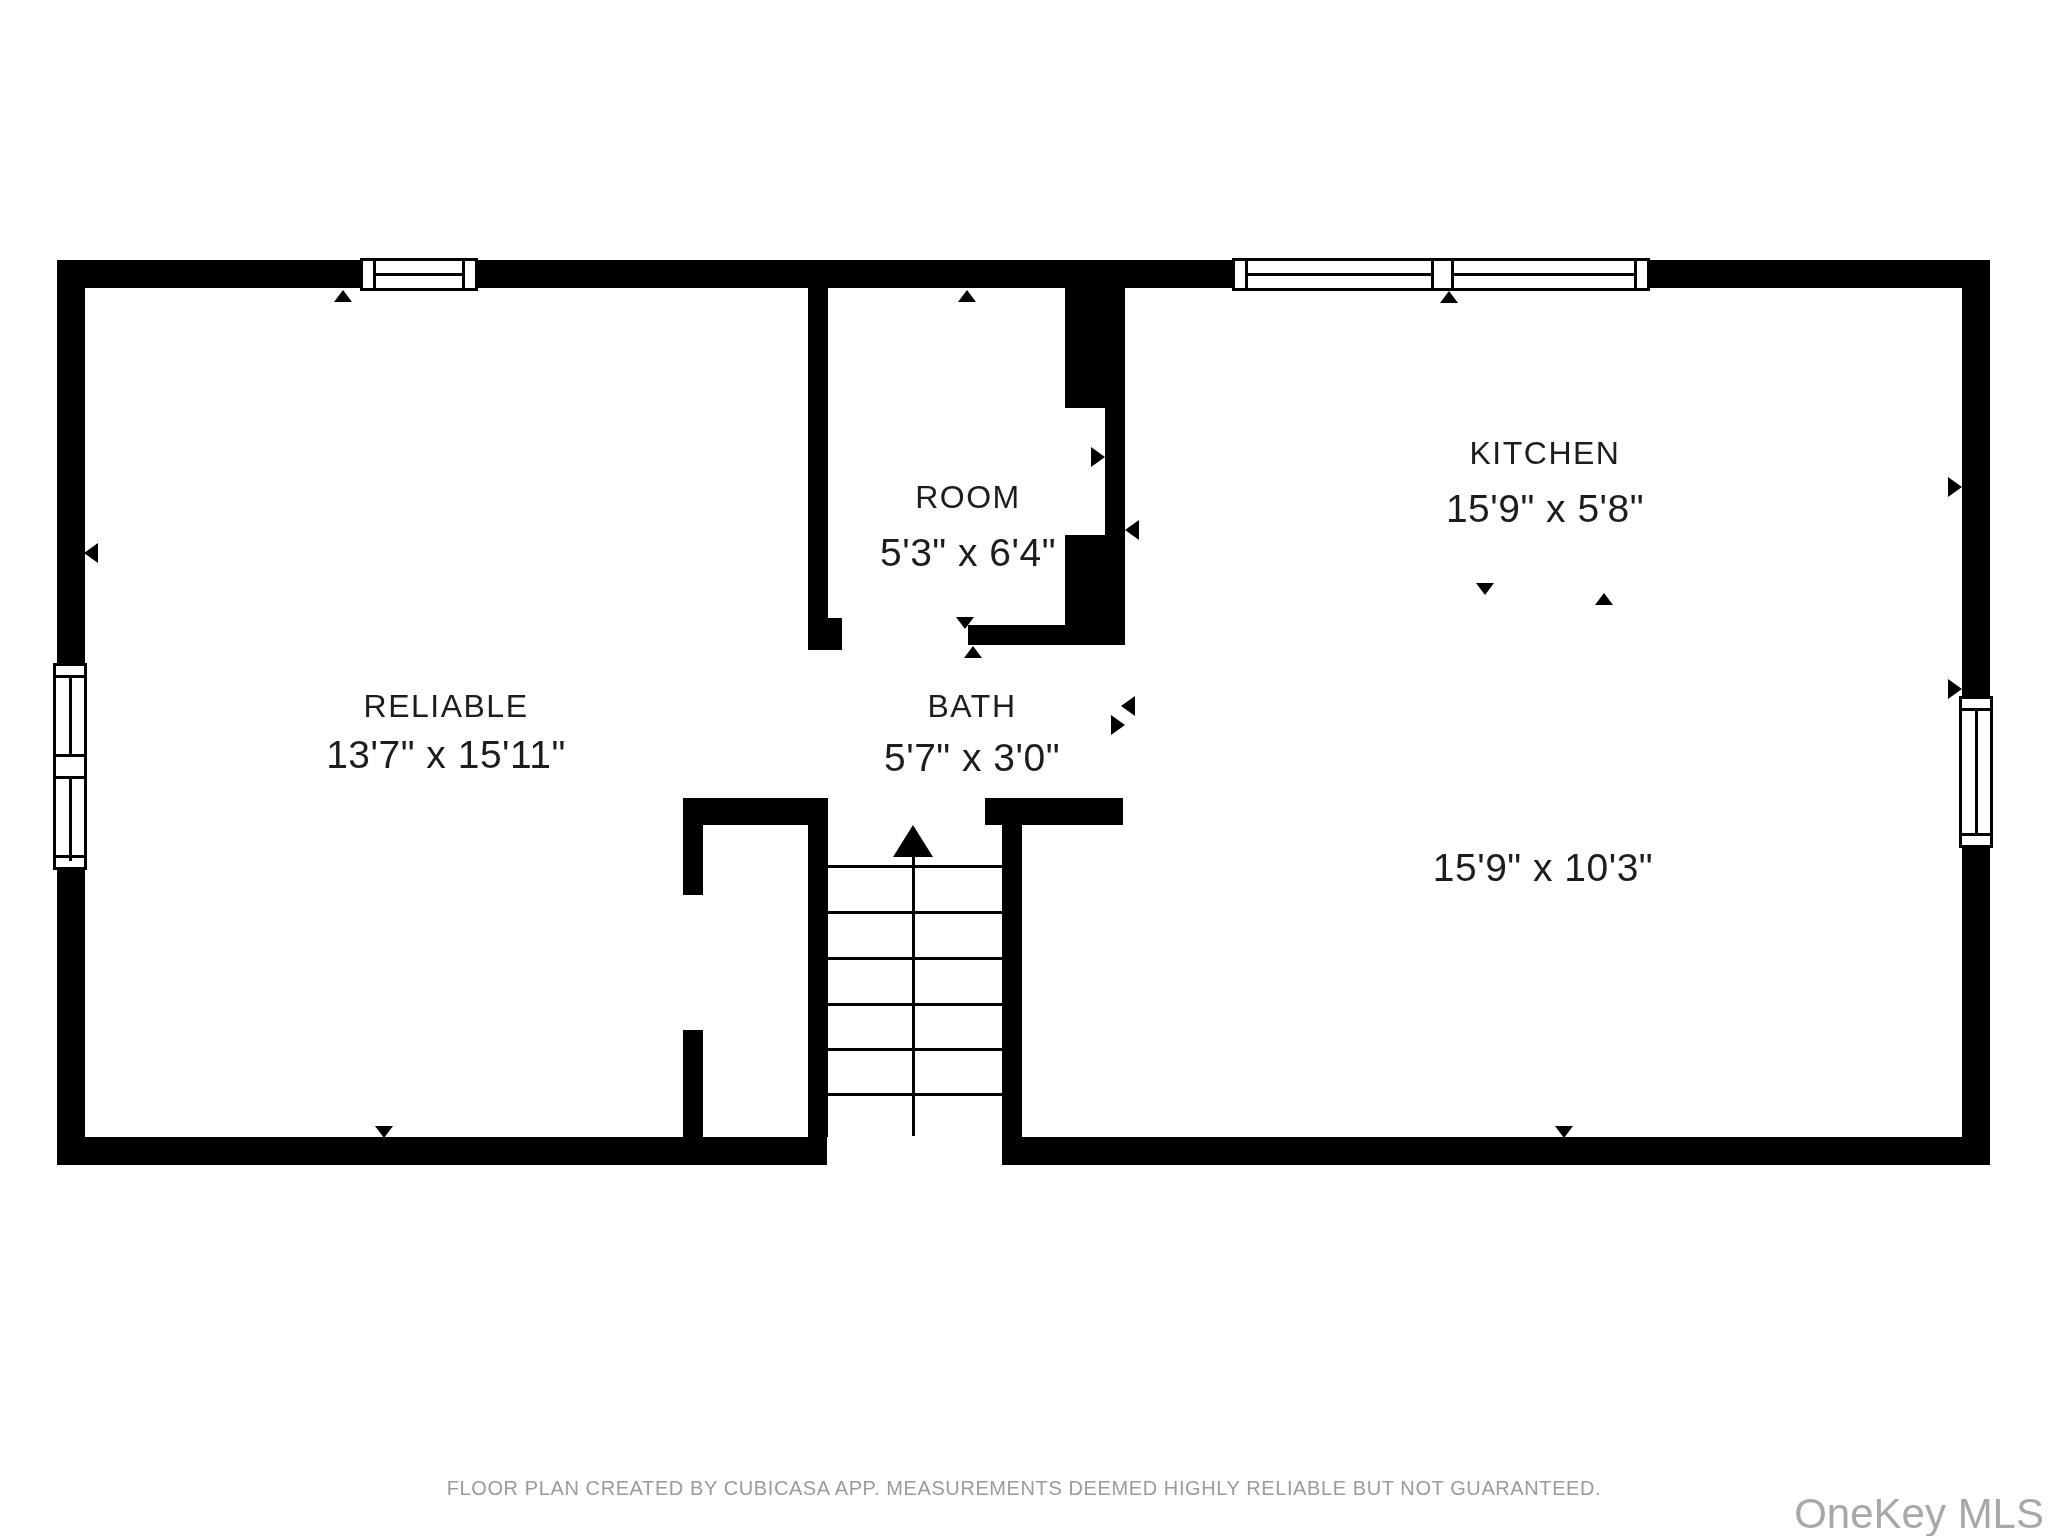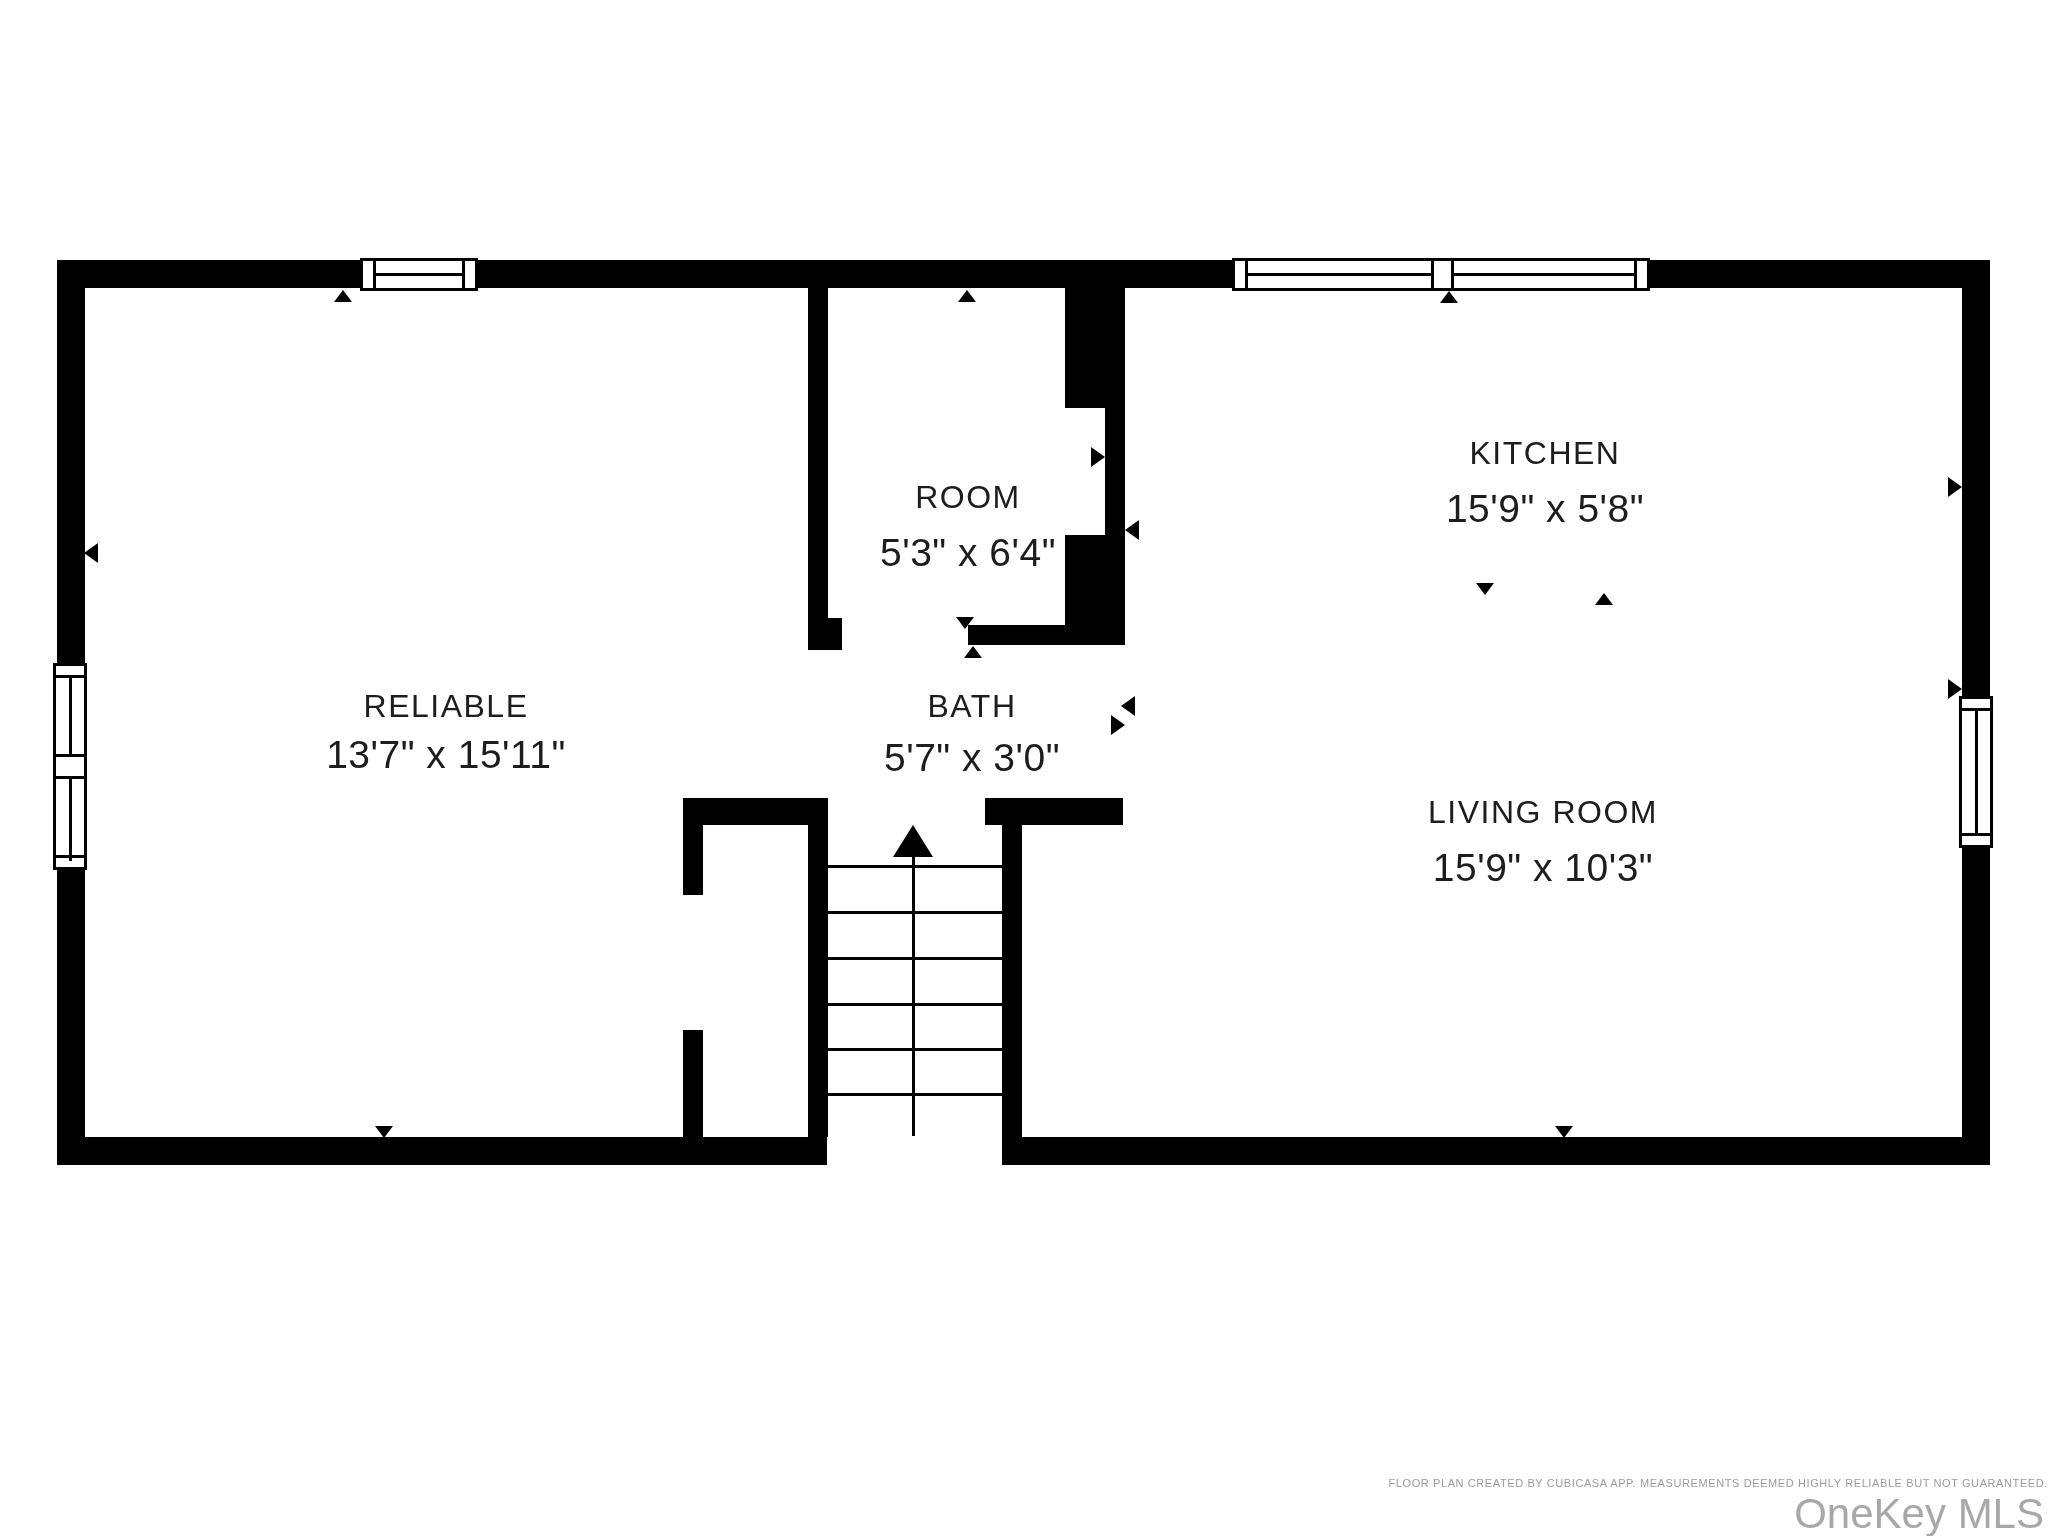--- a/index.html
+++ b/index.html
@@ -24,22 +24,22 @@
   .tri-left  { border-top:10px solid transparent; border-bottom:10px solid transparent; border-right:14px solid #000; }
   .tri-right { border-top:10px solid transparent; border-bottom:10px solid transparent; border-left:14px solid #000; }
   .stairs { position:absolute; left:827px; top:825px; width:175px; height:340px; }
   .tread { position:absolute; left:0; width:175px; height:3px; background:#000; }
   .stair-mid { position:absolute; left:85px; top:28px; width:3px; height:283px; background:#000; }
   .stair-arrow {
     position:absolute; left:66px; top:0; width:0; height:0;
     border-left:20px solid transparent; border-right:20px solid transparent; border-bottom:32px solid #000;
   }
   .footer {
-    position:absolute; left:0; right:0; top:1477px; text-align:right;
-    font-size:11px; color:#9b9b9b; letter-spacing:0.6px;
+    position:absolute; left:0; right:0; top:1477px; text-align:center;
+    font-size:20px; color:#9b9b9b; letter-spacing:0.6px;
   }
   .watermark {
     position:absolute; right:4px; top:1490px;
     font-size:42px; color:#a8a8a8; font-weight:400;
   }
 </style>
 </head>
 <body>
 
 <div class="canvas">
@@ -129,19 +129,18 @@
 
   <div class="room-label" style="left:968px; top:497px;">ROOM</div>
   <div class="room-dims" style="left:968px; top:553px;">5'3" x 6'4"</div>
 
   <div class="room-label" style="left:972px; top:706px;">BATH</div>
   <div class="room-dims" style="left:972px; top:758px;">5'7" x 3'0"</div>
 
   <div class="room-label" style="left:1545px; top:453px;">KITCHEN</div>
   <div class="room-dims" style="left:1545px; top:509px;">15'9" x 5'8"</div>
 
-  <div class="room-label" style="left:1543px; top:812px;">LIVING ROOM</div>
   <div class="room-dims" style="left:1543px; top:868px;">15'9" x 10'3"</div>
 
   <div class="footer">FLOOR PLAN CREATED BY CUBICASA APP. MEASUREMENTS DEEMED HIGHLY RELIABLE BUT NOT GUARANTEED.</div>
   <div class="watermark">OneKey MLS</div>
 
 </div>
 
 </body></html>

